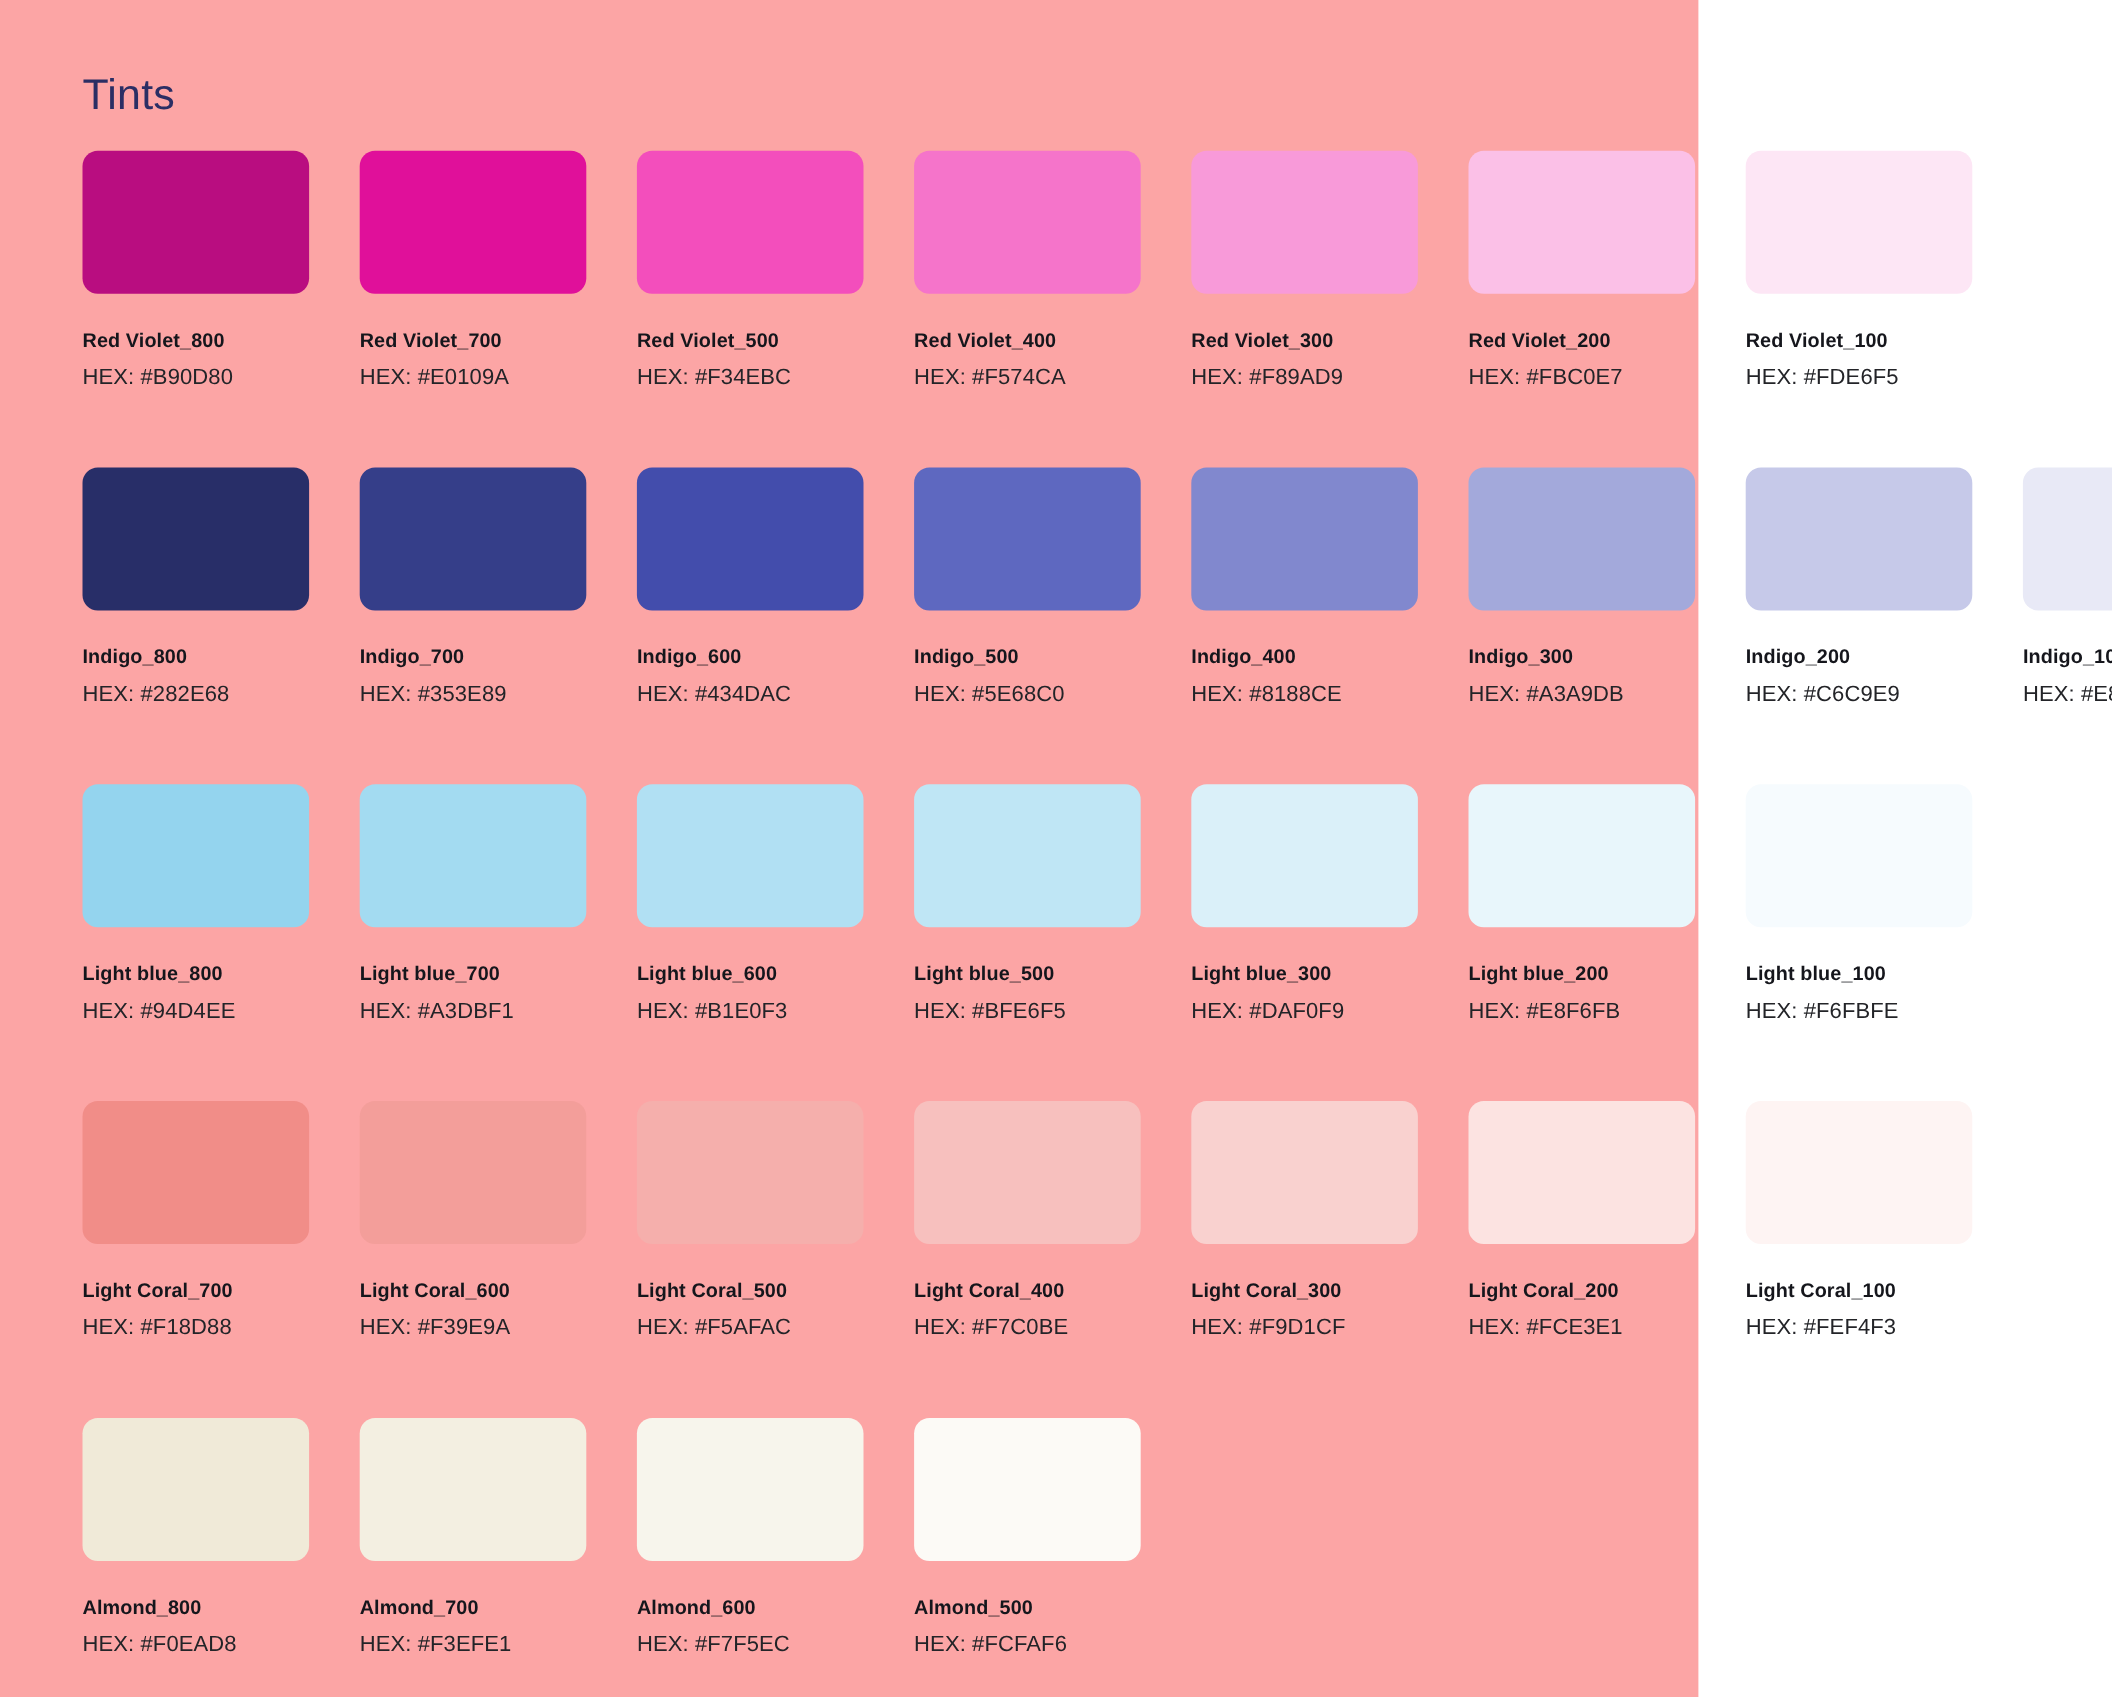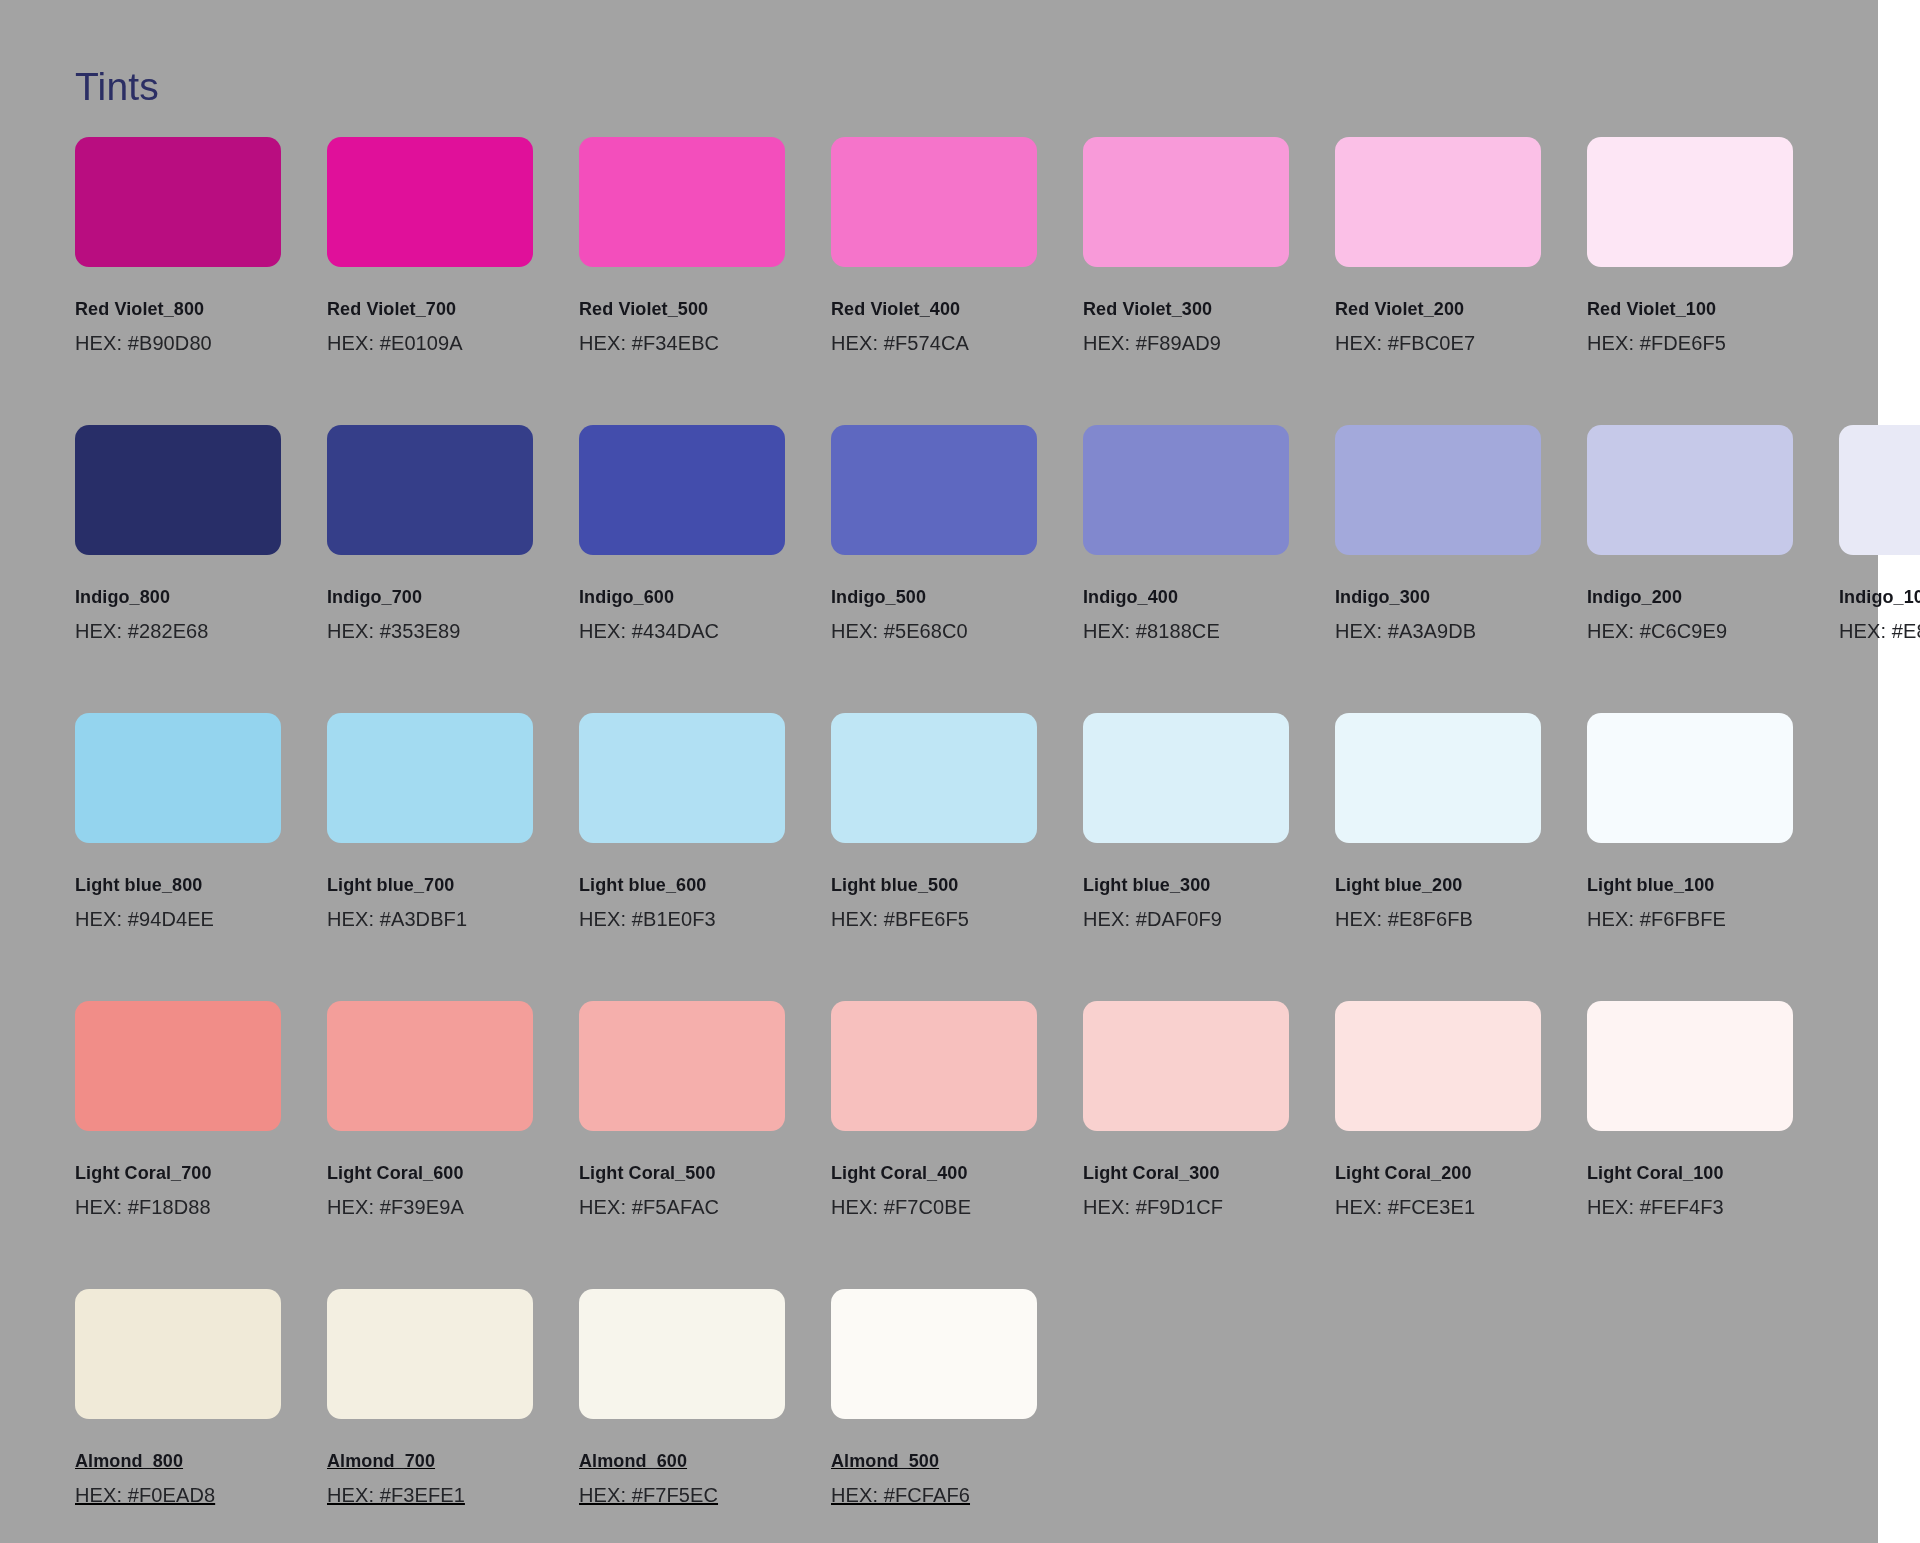--- a/index.html
+++ b/index.html
@@ -8,25 +8,25 @@
     padding: 0;
     background: #ffffff;
   }
   body {
     width: 1920px;
     height: 1543px;
     font-family: "Liberation Sans", sans-serif;
     overflow: hidden;
   }
   .page {
-    width: 1878px;
+    width: 1544px;
     height: 1543px;
     padding: 0;
     position: relative;
-    background: #a3a3a3;
+    background: #fca5a5;
   }
   .page-title {
     position: absolute;
     left: 75px;
     top: 40px;
     font-size: 39px;
     font-weight: 400;
     color: #2B2E64;
     letter-spacing: 0.2px;
     line-height: 1.1;
@@ -36,21 +36,21 @@
     left: 75px;
     top: 137px;
     width: 1775px;
   }
   .row {
     display: grid;
     grid-template-columns: repeat(8, 206px);
     column-gap: 46px;
     margin-bottom: 70px;
   }
-  .row:last-child { margin-bottom: 17px; text-decoration: underline; }
+  .row:last-child { margin-bottom: 17px; }
   .swatch-cell {
     width: 206px;
   }
   .swatch-chip {
     width: 206px;
     height: 130px;
     border-radius: 14px;
   }
   .swatch-name {
     margin-top: 32px;

